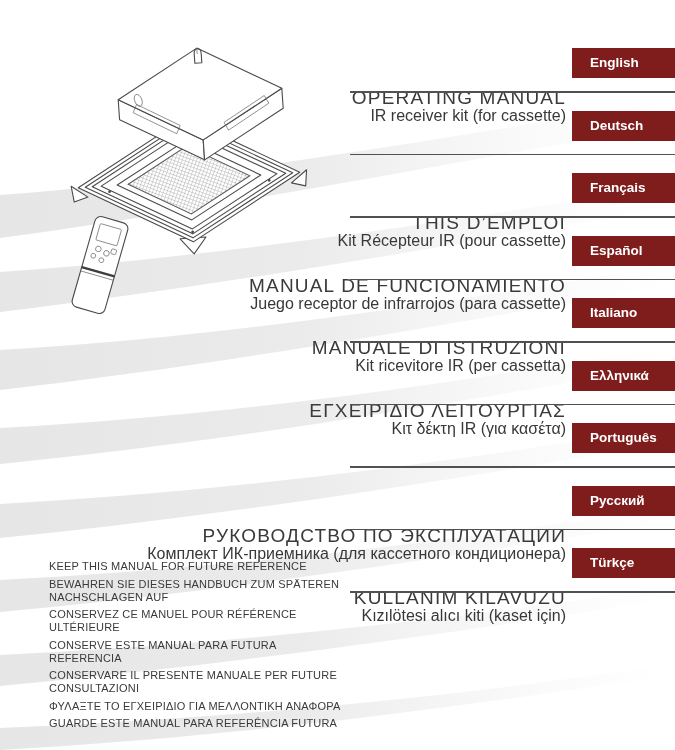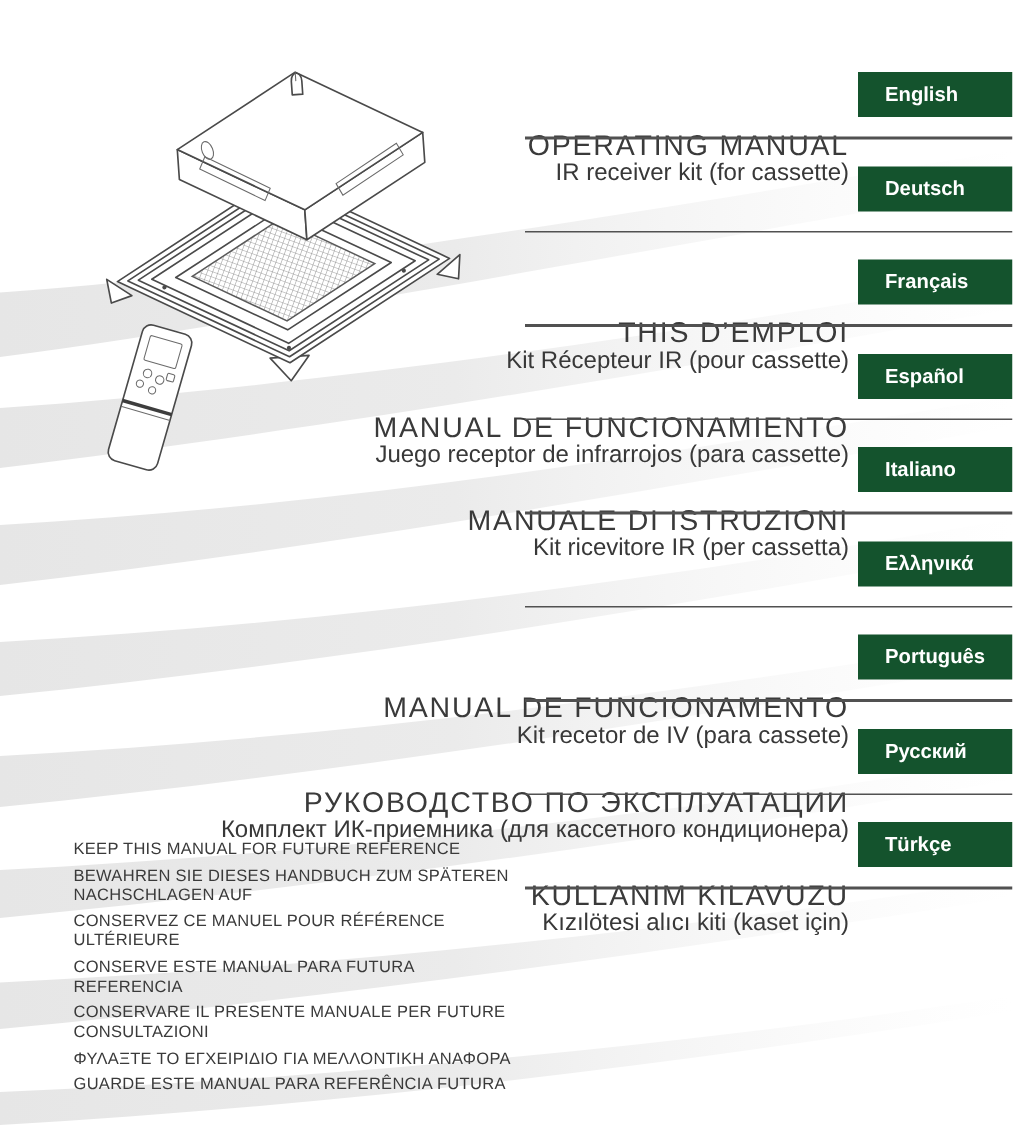--- a/index.html
+++ b/index.html
@@ -16,21 +16,21 @@
   
   .lang-row{position:absolute;left:0;right:0;height:63px;z-index:2;}
   .lang-text{position:absolute;right:109px;top:0;width:560px;text-align:right;color:#363636;margin-top:44px;}
   .lang-title{
     font-size:19px;line-height:21px;letter-spacing:1.2px;font-weight:400;color:#3a3a3a;
     white-space:nowrap;
   }
   .lang-sub{font-size:16px;line-height:16px;color:#383838;white-space:nowrap;}
   .lang-badge{
     position:absolute;right:0;top:5px;width:103px;height:30px;
-    background:#14532d;color:#ffffff;font-weight:bold;font-size:13.5px;
+    background:#7f1d1d;color:#ffffff;font-weight:bold;font-size:13.5px;
     line-height:30px;padding-left:18px;box-sizing:border-box;white-space:nowrap;
   }
   .lang-rule{position:absolute;left:350px;right:0;top:48px;height:1.6px;background:#515151;}
   
   #notes{position:absolute;left:37px;top:560px;width:306px;z-index:2;color:#3a3a3a;}
   .note{font-size:11px;line-height:13px;margin:0 0 4.5px 0;letter-spacing:0.2px;padding-left:12px;}
   svg .ln{fill:none;stroke:#4a4a4a;stroke-width:1.1;stroke-linejoin:round;}
   svg .lnw{fill:#ffffff;stroke:#4a4a4a;stroke-width:1.1;stroke-linejoin:round;}
   svg .thin{fill:none;stroke:#6a6a6a;stroke-width:0.7;}
 </style>
@@ -150,29 +150,29 @@
   <div class="lang-row" style="top: 293px;">
     <div class="lang-text">
       <div class="lang-title">MANUALE DI ISTRUZIONI</div>
       <div class="lang-sub">Kit ricevitore IR (per cassetta)</div>
     </div>
     <div class="lang-badge">Italiano</div>
     <div class="lang-rule"></div>
   </div>
 
   <div class="lang-row" style="top: 355.5px;">
+    <div class="lang-text">
+      <div class="lang-title">ΕΓΧΕΙΡΙΔΙΟ ΛΕΙΤΟΥΡΓΙΑΣ</div>
+      <div class="lang-sub">Κιτ δέκτη IR (για κασέτα)</div>
+    </div>
     <div class="lang-badge">Ελληνικά</div>
     <div class="lang-rule"></div>
   </div>
 
   <div class="lang-row" style="top: 418px;">
-    <div class="lang-text">
-      <div class="lang-title">MANUAL DE FUNCIONAMENTO</div>
-      <div class="lang-sub">Kit recetor de IV (para cassete)</div>
-    </div>
     <div class="lang-badge">Português</div>
     <div class="lang-rule"></div>
   </div>
 
   <div class="lang-row" style="top: 480.5px;">
     <div class="lang-text">
       <div class="lang-title">РУКОВОДСТВО ПО ЭКСПЛУАТАЦИИ</div>
       <div class="lang-sub">Комплект ИК-приемника (для кассетного кондиционера)</div>
     </div>
     <div class="lang-badge">Русский</div>

